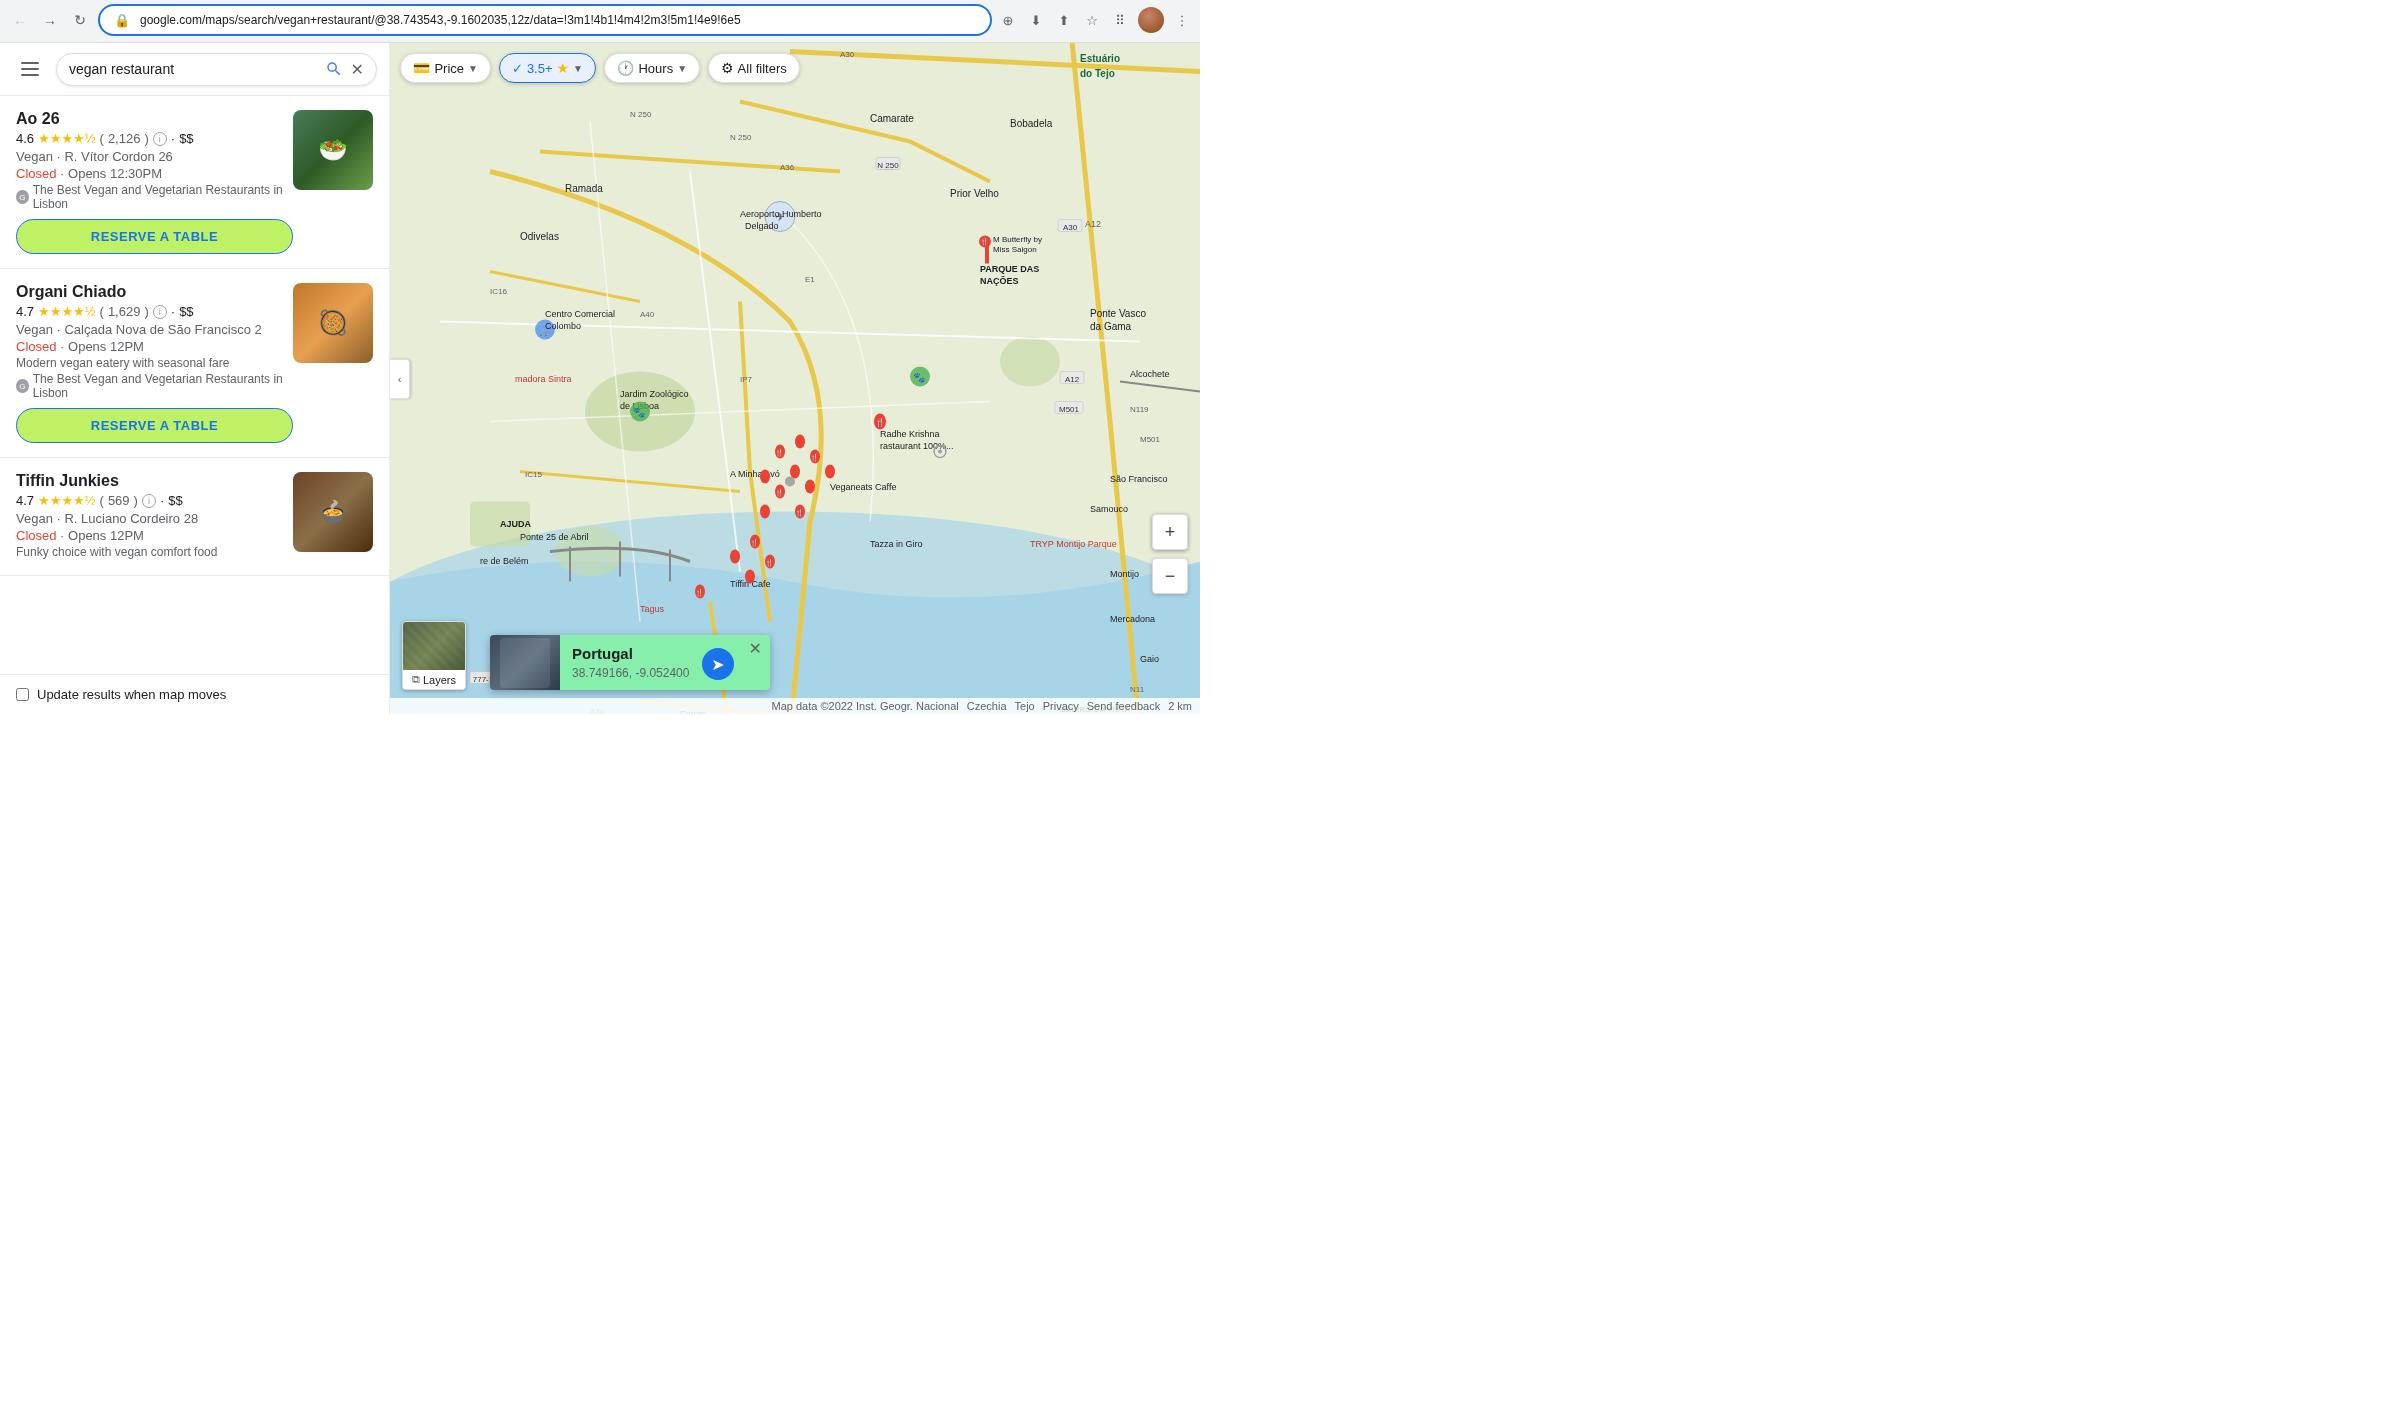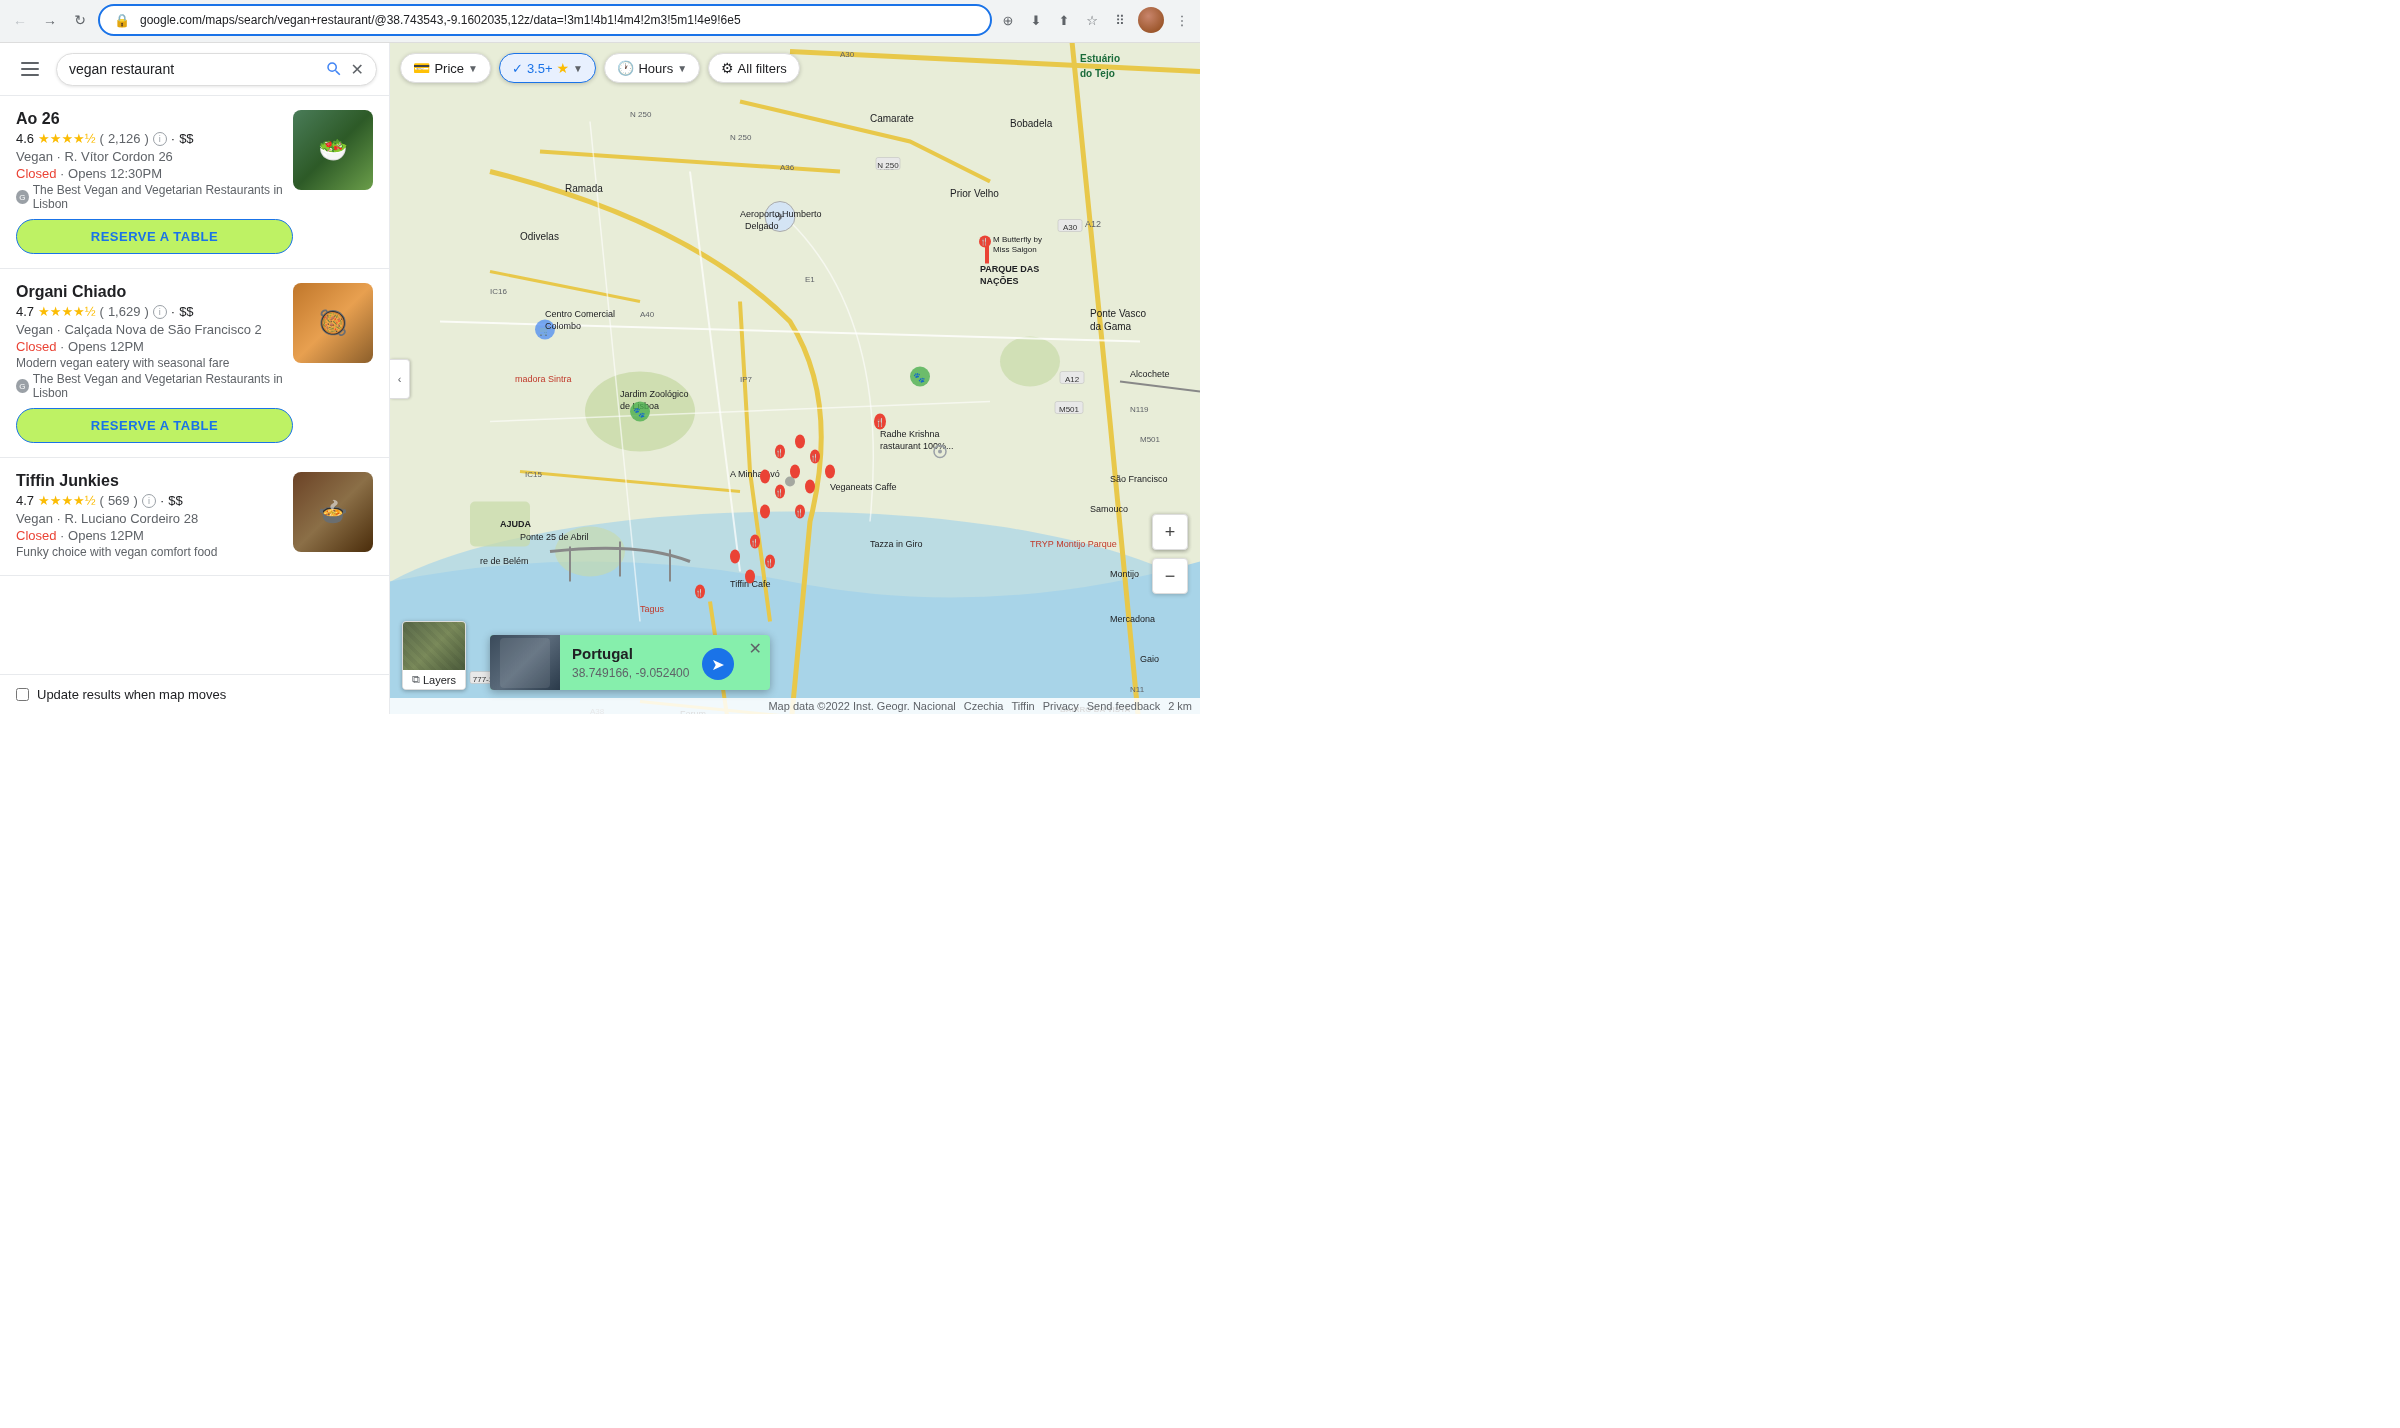--- a/index.html
+++ b/index.html
@@ -914,21 +914,21 @@
       </div>
       <button class="coord-close">✕</button>
       <button class="coord-action">
         <span class="coord-action-icon">➤</span>
       </button>
     </div>
 
     <div class="map-footer">
       <span>Map data ©2022 Inst. Geogr. Nacional</span>
       <span style="cursor:pointer; color:#5f6368;">Czechia</span>
-      <span style="cursor:pointer; color:#5f6368;">Tiffin</span>
+      <span style="cursor:pointer; color:#5f6368;">Tejo</span>
       <span style="cursor:pointer; color:#5f6368;">Privacy</span>
       <span style="cursor:pointer; color:#5f6368;">Send feedback</span>
       <span>2 km</span>
     </div>
 
   </div>
 
 </div>
 
 </body></html>

